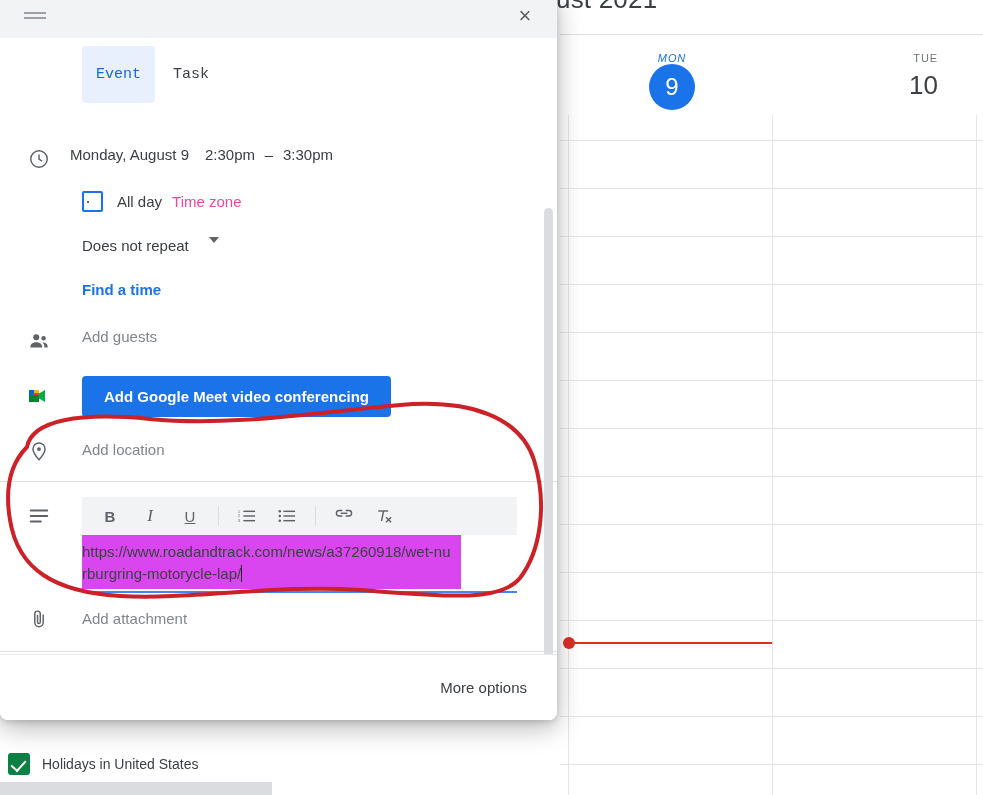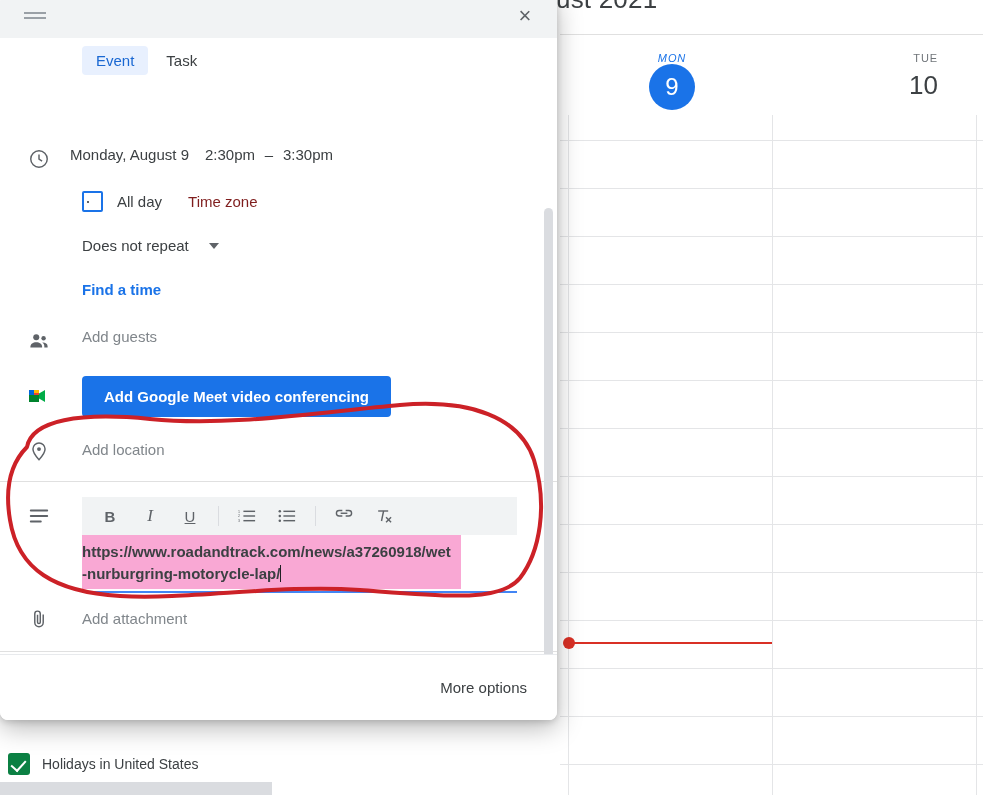--- a/index.html
+++ b/index.html
@@ -112,22 +112,23 @@
   .dlg-close {
     position: absolute; right: 18px; top: 8px; width: 28px; height: 28px;
     color: #5f6368; font-size: 22px; line-height: 28px; text-align: center;
     cursor: pointer;
   }
 
   .dlg-body { position: relative; height: 616px; background: #fff; }
 
   .tabs { position: absolute; left: 82px; top: 8px; display: flex; gap: 4px; }
   .tab {
-    padding: 6px 14px; border-radius: 4px; font-size: 15px; color: #3c4043;
+    padding: 20px 14px; border-radius: 4px; font-size: 15px; color: #3c4043;
     cursor: pointer;
+    font-family: Liberation Mono, monospace;
   }
   .tab.active { background: #e8f0fe; color: #1967d2; font-weight: normal; }
   .row-icon {
     position: absolute; left: 26px; width: 26px; height: 26px;
     color: #5f6368; display: flex; align-items: center; justify-content: center;
   }
   .row-icon svg { display: block; }
 
   .datetime {
     position: absolute; left: 70px; top: 108px;
@@ -143,25 +144,25 @@
   }
   .allday-box {
     width: 21px; height: 21px; border: 2px solid #1a73e8; border-radius: 2px;
     position: relative; background: #fff;
   }
   .allday-box:after {
     content: ""; position: absolute; left: 3px; top: 8px;
     width: 2px; height: 2px; background: #5f6368;
   }
   .allday-label { margin-left: 14px; font-size: 15px; color: #3c4043; }
-  .tz-label { margin-left: 26px; font-size: 15px; color: #7f1d1d; }
+  .tz-label { margin-left: 10px; font-size: 15px; color: #ec4899; }
 
   .repeat-row {
     position: absolute; left: 82px; top: 199px;
-    font-size: 15px; color: #3c4043; display: flex; align-items: center; gap: 20px;
+    font-size: 15px; color: #3c4043; display: flex; gap: 20px;
     cursor: pointer;
   }
   .caret-down {
     width: 0; height: 0; border-left: 5px solid transparent;
     border-right: 5px solid transparent; border-top: 6px solid #5f6368;
   }
 
   .findtime {
     position: absolute; left: 82px; top: 243px;
     font-size: 15px; color: #1a73e8; font-weight: bold; cursor: pointer;
@@ -193,25 +194,24 @@
     display: flex; align-items: center; gap: 0px; padding-left: 8px;
   }
   .tb-btn {
     width: 40px; height: 38px; display: flex; align-items: center; justify-content: center;
     color: #5f6368; font-size: 15px; cursor: pointer;
   }
   .tb-sep { width: 1px; height: 20px; background: #dadce0; margin: 0 8px; }
 
   .desc-area {
     position: absolute; left: 82px; top: 497px;
-    width: 379px; min-height: 54px; background: #f9a8d4;
+    width: 379px; min-height: 54px; background: #d946ef;
     padding: 6px 8px 4px 0px;
     font-size: 15px; color: #3c4043; line-height: 22px;
     word-break: break-all;
-    font-weight: bold;
   }
   .desc-underline {
     position: absolute; left: 82px; top: 553px; width: 435px; height: 2px;
     background: #4285f4;
   }
   .caret-bar {
     display: inline-block; width: 1px; height: 17px; background: #202124;
     vertical-align: -3px;
   }
 

